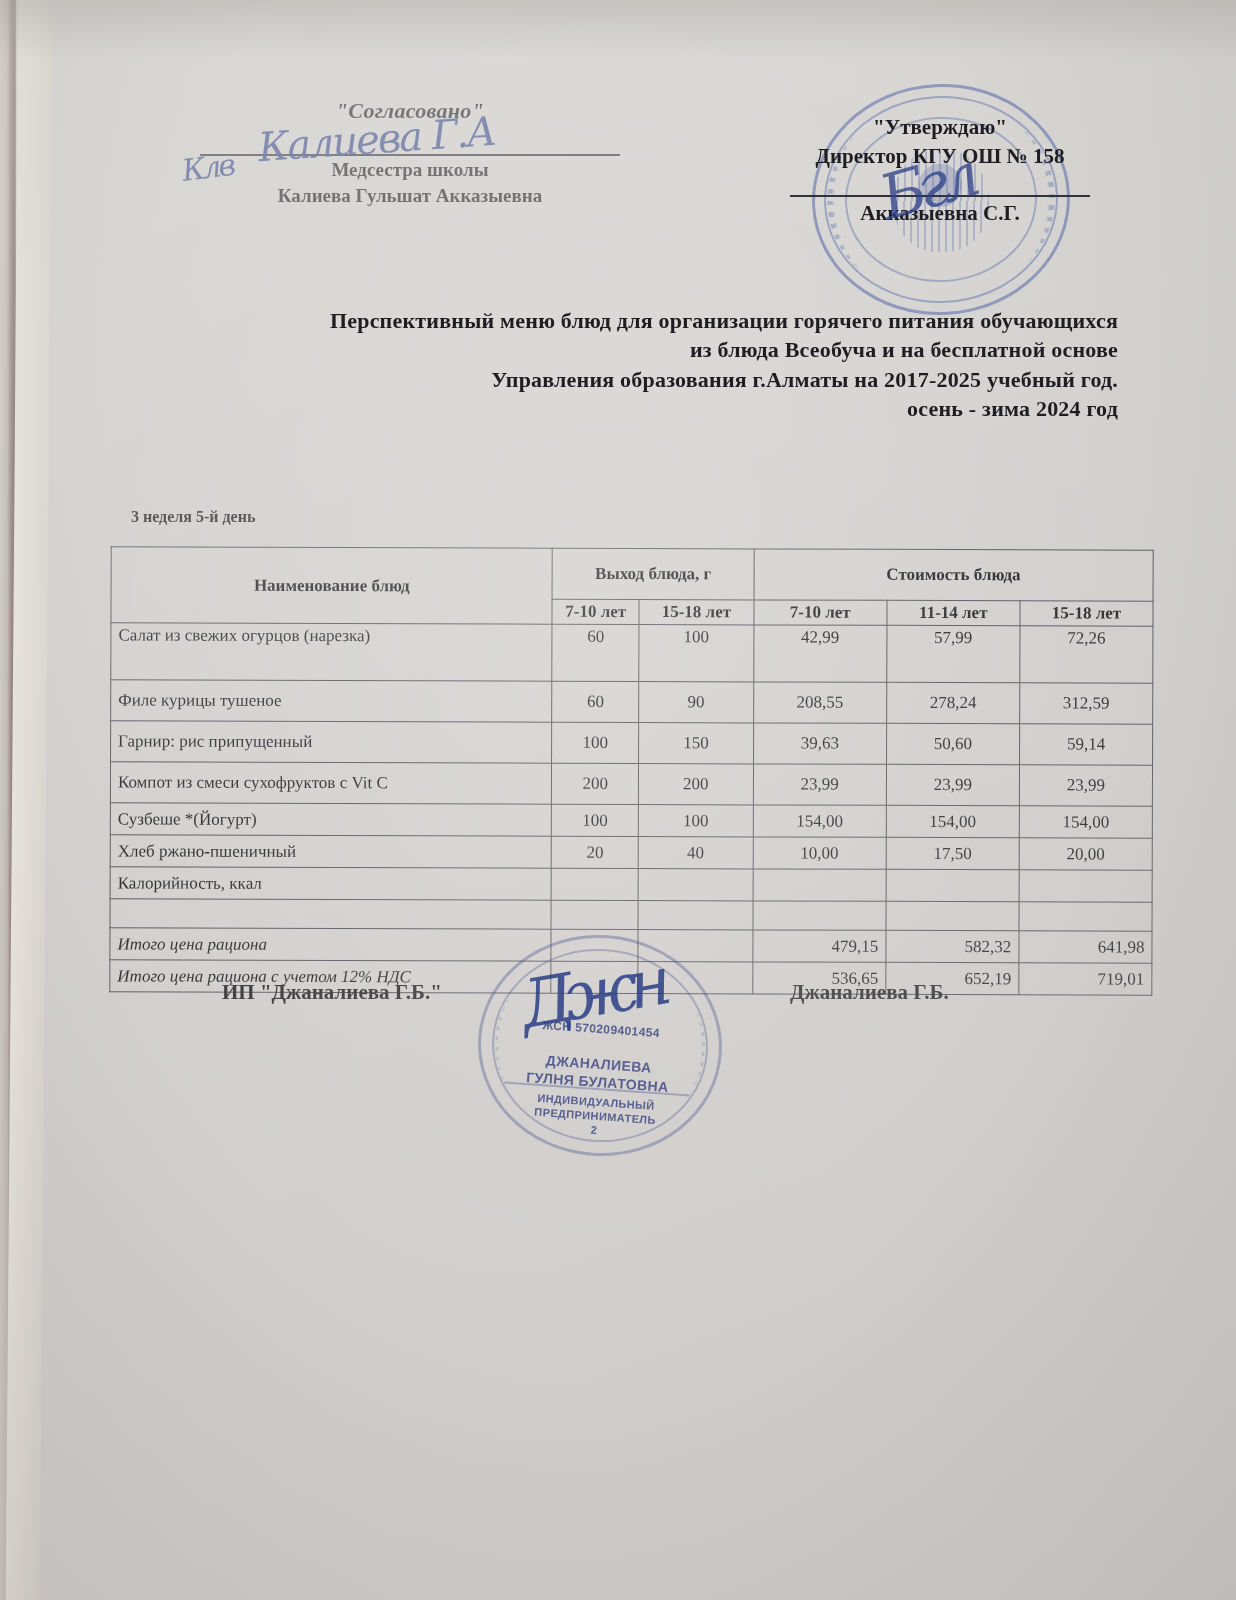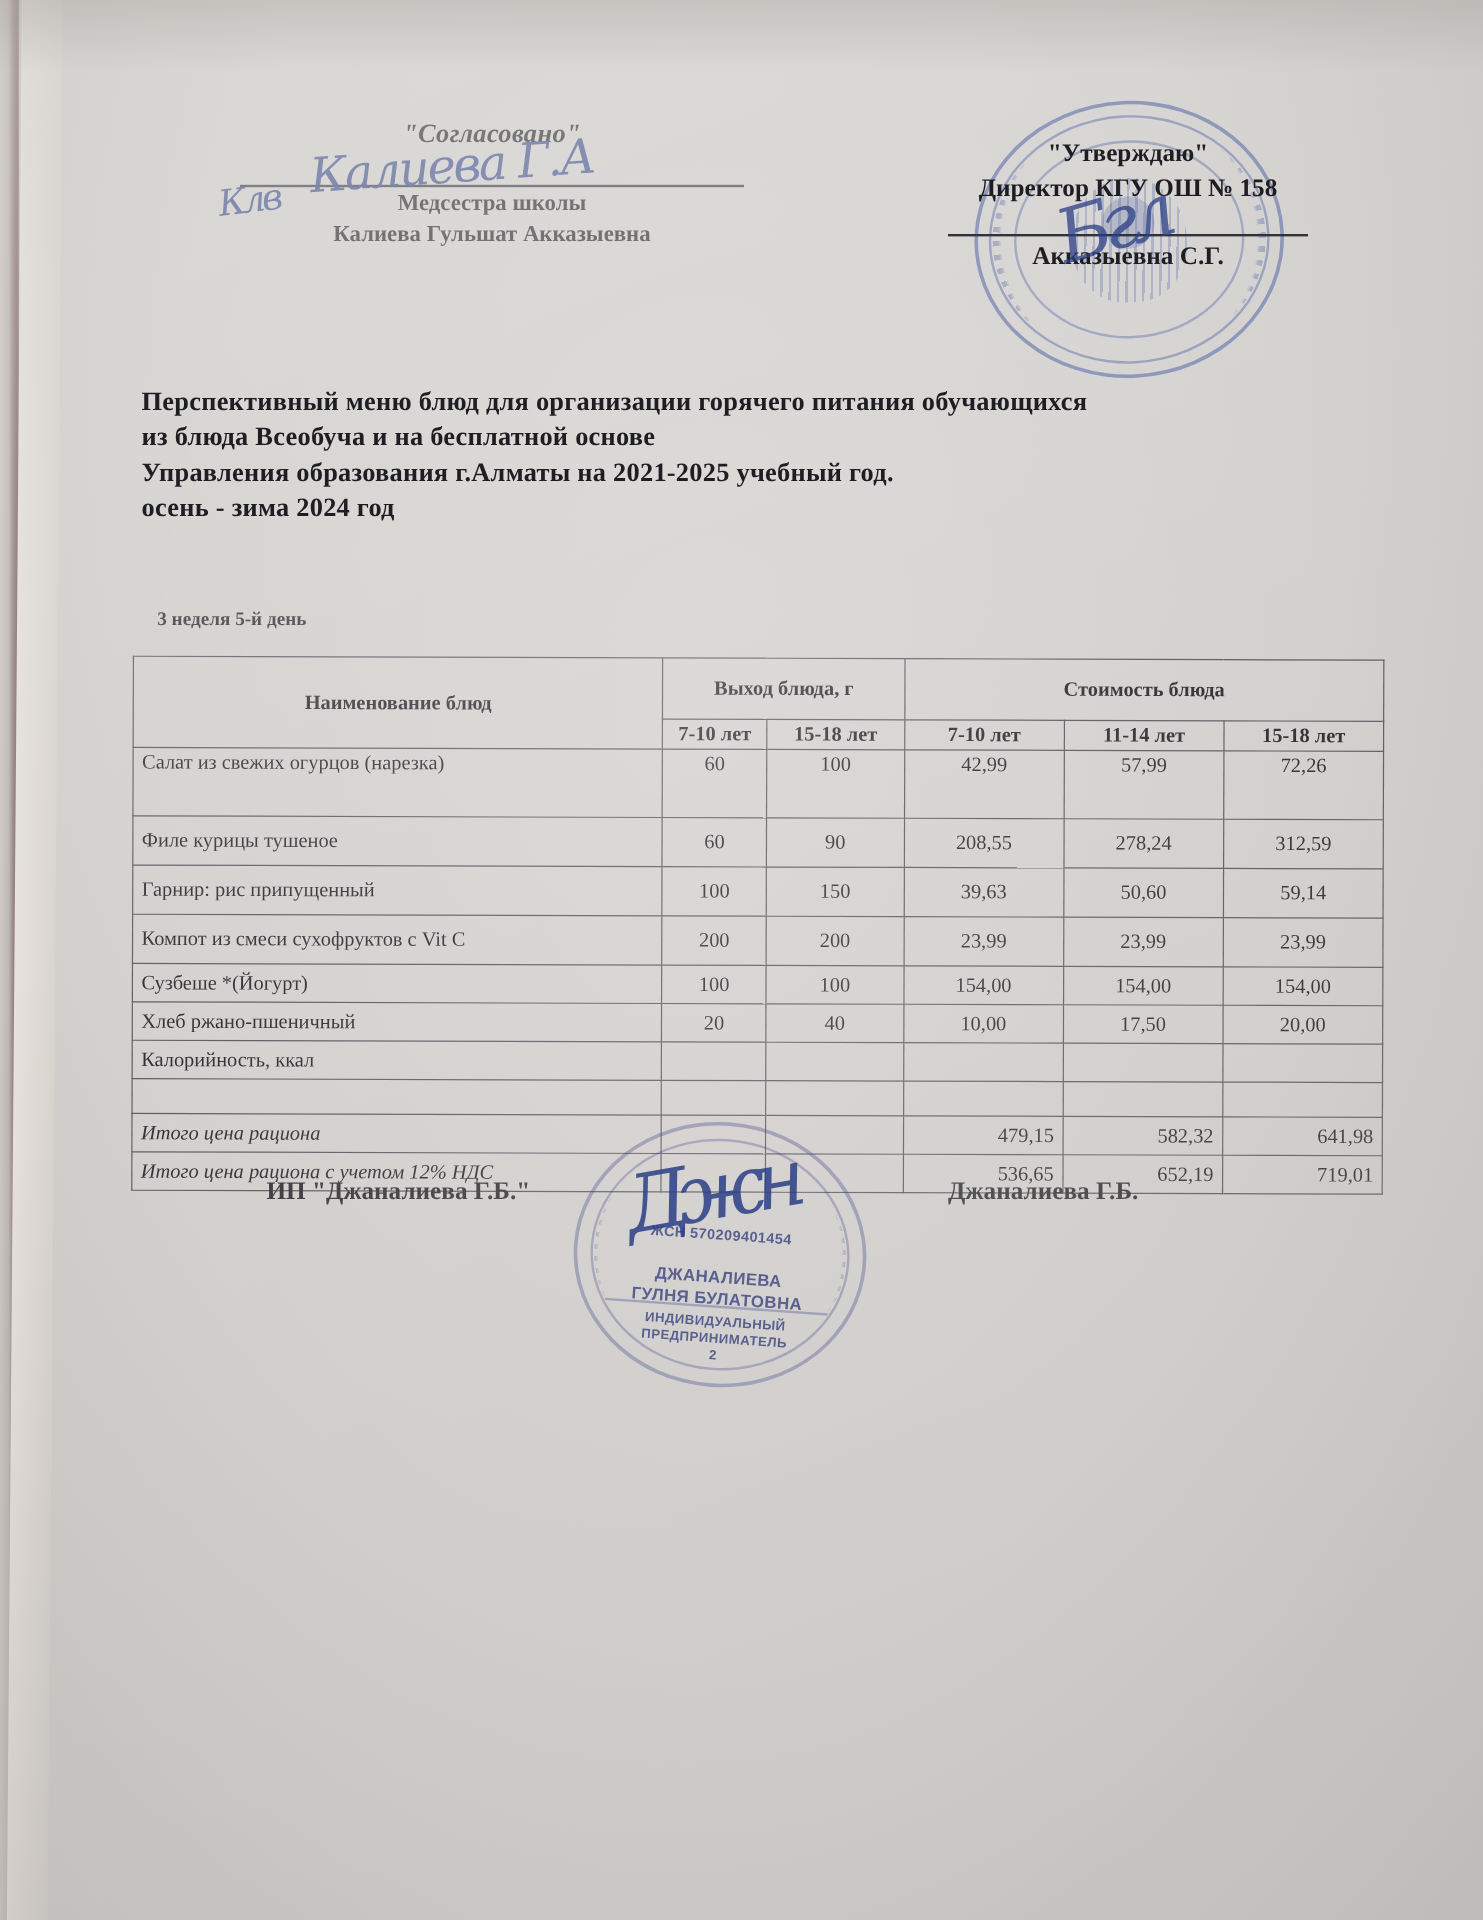--- a/index.html
+++ b/index.html
@@ -96,21 +96,21 @@
     opacity:.75;
   }
   #seal-sig-dir{
     position:absolute;left:880px;top:150px;z-index:5;
     color:#2b3f86;font-size:62px;font-style:italic;
     transform:rotate(-16deg);opacity:.75;letter-spacing:-8px;
     font-family:"DejaVu Serif",serif;pointer-events:none;
   }
 
   
-  #doc-title{left:118px;top:320px;width:1000px;text-align:left;z-index:3;}
+  #doc-title{left:118px;top:306px;width:1000px;text-align:right;z-index:3;}
   #doc-title div{font-size:22px;font-weight:bold;line-height:1.33;letter-spacing:.2px;}
 
   
   #week-label{left:131px;top:508px;font-size:16px;font-weight:bold;}
 
   
   #menu-table{
     position:absolute;left:110px;top:548px;width:1043px;
     border-collapse:collapse;
     font-size:17px;color:#15151a;
@@ -206,21 +206,21 @@
   <div class="txt" id="approval-right">
     <div class="ttl">"Утверждаю"</div>
     <div class="role">Директор КГУ ОШ № 158</div>
     <div class="sigline2"></div>
     <div class="person">Акказыевна С.Г.</div>
   </div>
 
   <div class="txt" id="doc-title">
     <div>Перспективный меню блюд для организации горячего питания обучающихся</div>
     <div>из блюда Всеобуча и на бесплатной основе</div>
-    <div>Управления образования г.Алматы на 2021-2025 учебный год.</div>
+    <div>Управления образования г.Алматы на 2017-2025 учебный год.</div>
     <div>осень - зима  2024 год</div>
   </div>
 
   <div class="txt" id="week-label">3 неделя 5-й день</div>
 
   <table id="menu-table">
     <thead>
       <tr>
         <th class="c-name h-tall" rowspan="2">Наименование блюд</th>
         <th class="h-tall" colspan="2">Выход блюда, г</th>

